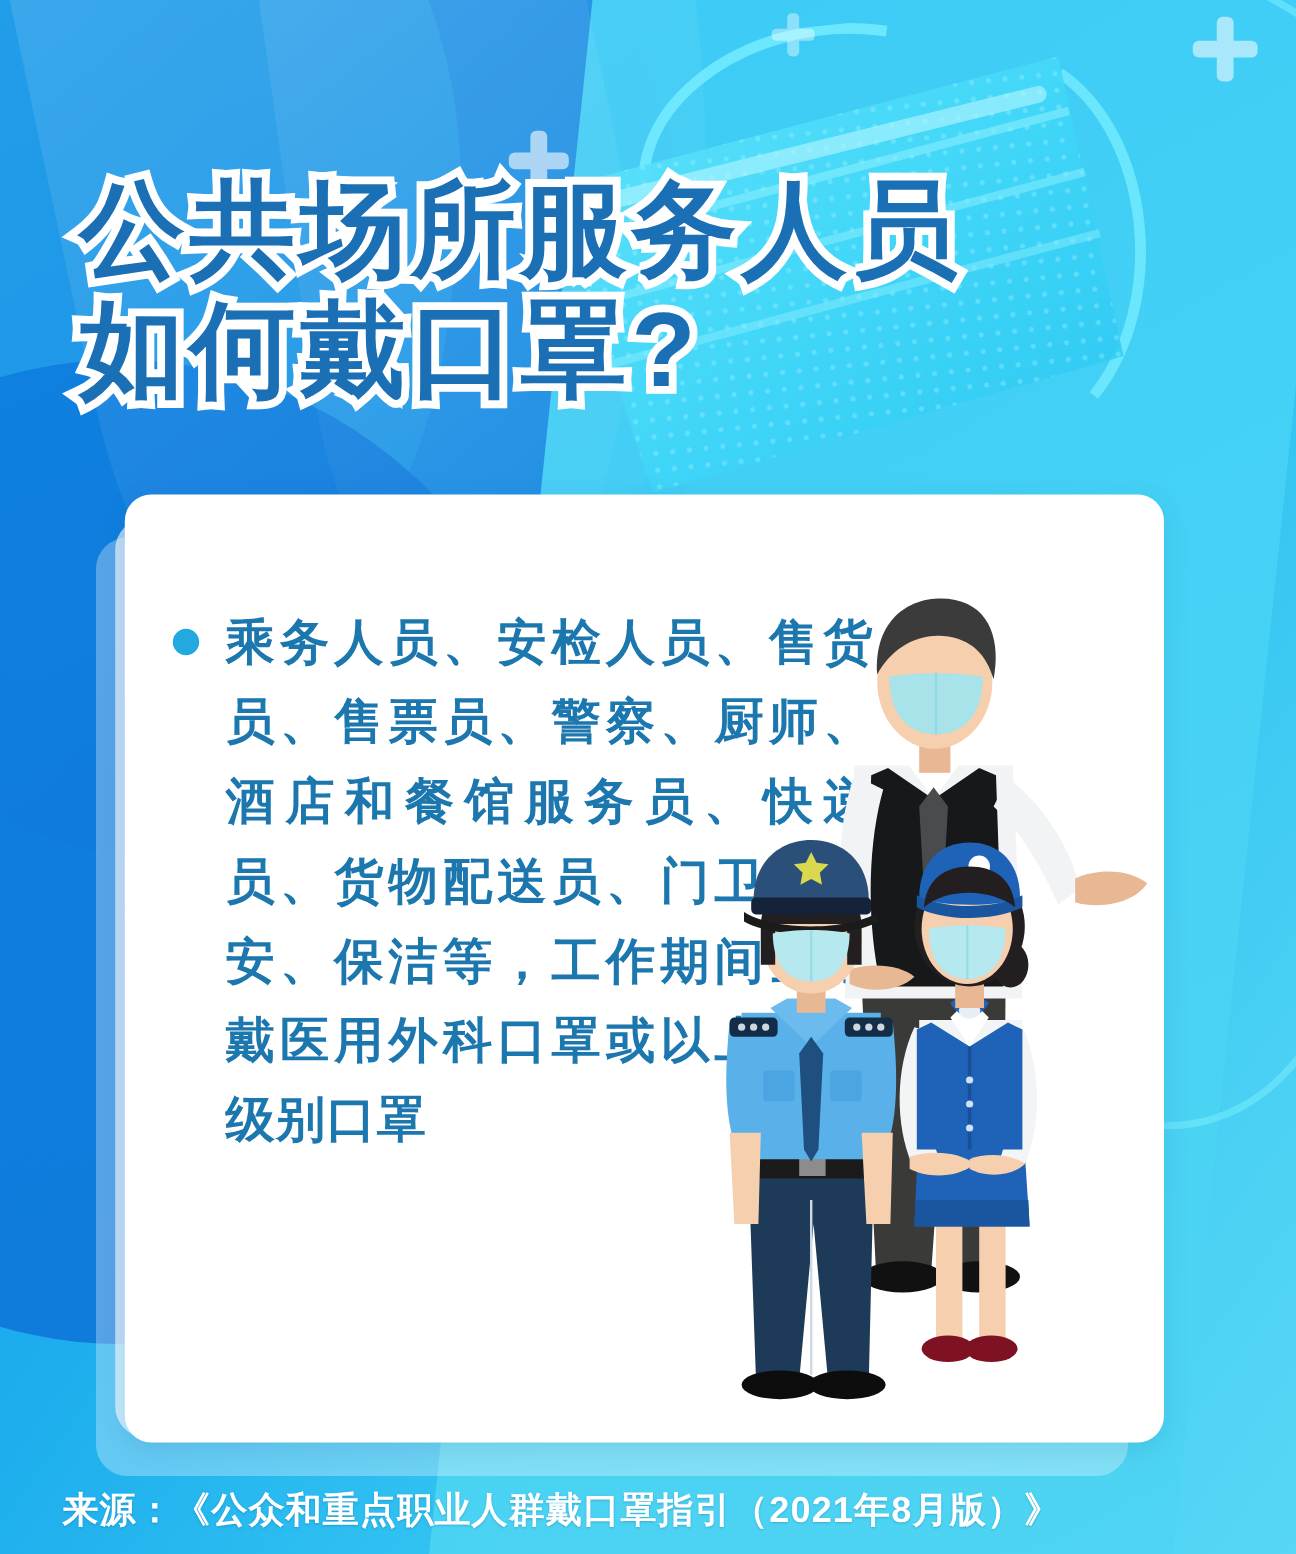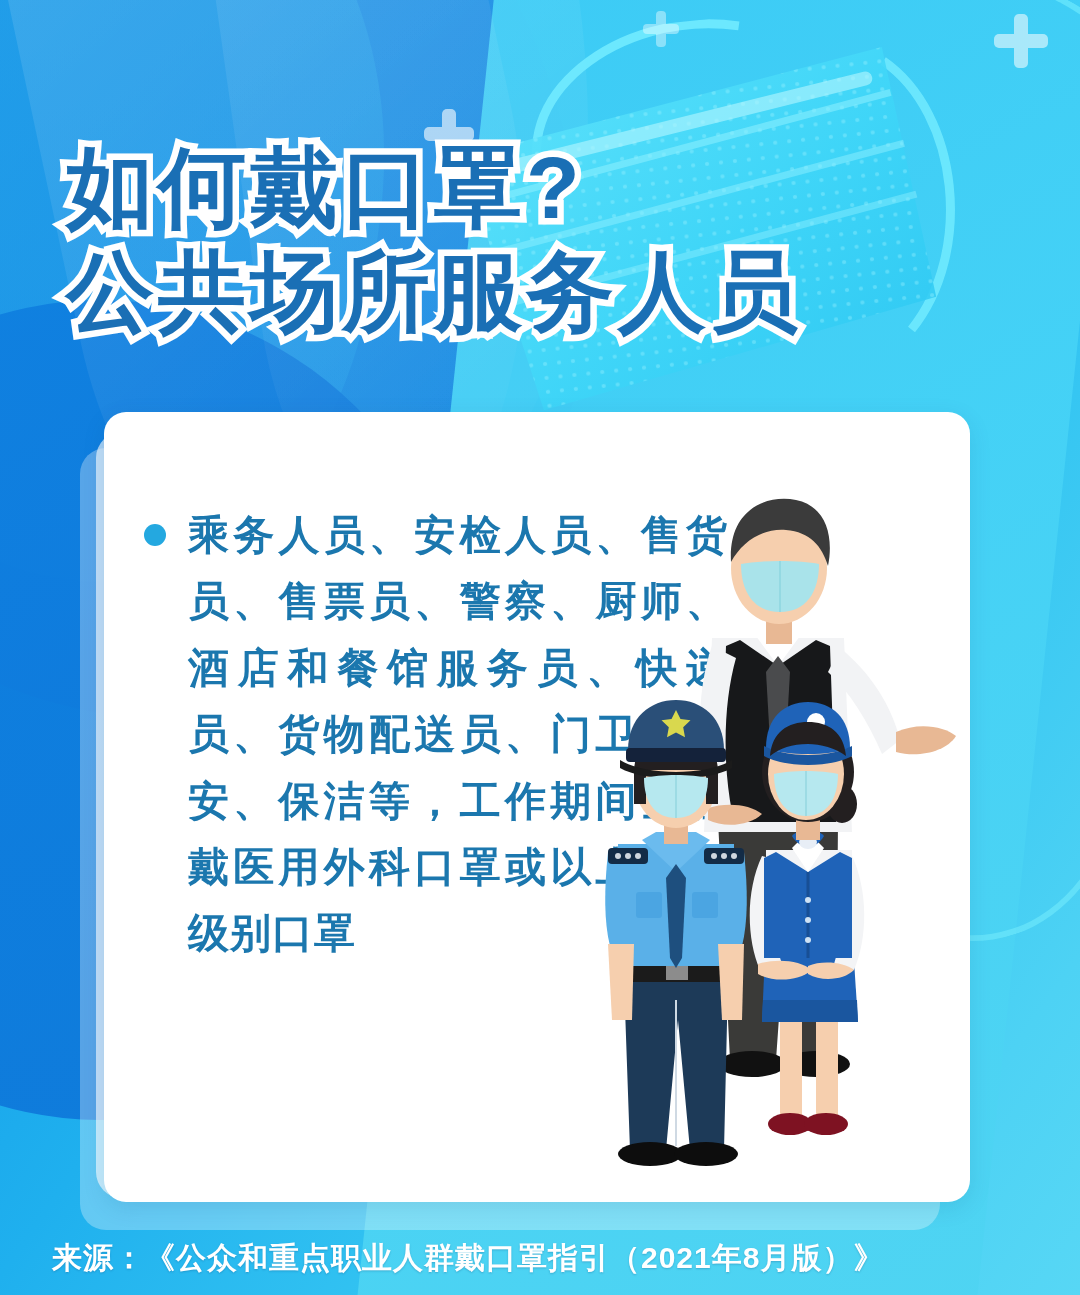--- a/index.html
+++ b/index.html
@@ -173,22 +173,22 @@
   <div class="plus plus3">
     <svg width="42" height="42" viewBox="0 0 42 42">
         <g fill="#ffffff" opacity=".5">
       <rect x="16" y="3" width="10" height="36" rx="4"></rect>
           <rect x="3" y="16" width="36" height="10" rx="4"></rect>
     </g>
       </svg>
   </div>
 
   <div class="title-wrap">
+    <div class="title-line l1">公共场所服务人员</div>
     <div class="title-line l2">如何戴口罩?</div>
-    <div class="title-line l1">公共场所服务人员</div>
   </div>
 
   <div class="card-back2"></div>
   <div class="card-back1"></div>
 
   <div class="card">
 
     <div class="body-block">
       <div class="bullet"></div>
       <div class="body-text">乘务人员、安检人员、售货员、售票员、警察、厨师、酒店和餐馆服务员、快递员、货物配送员、门卫、保安、保洁等，工作期间全程戴医用外科口罩或以上防护级别口罩</div>

